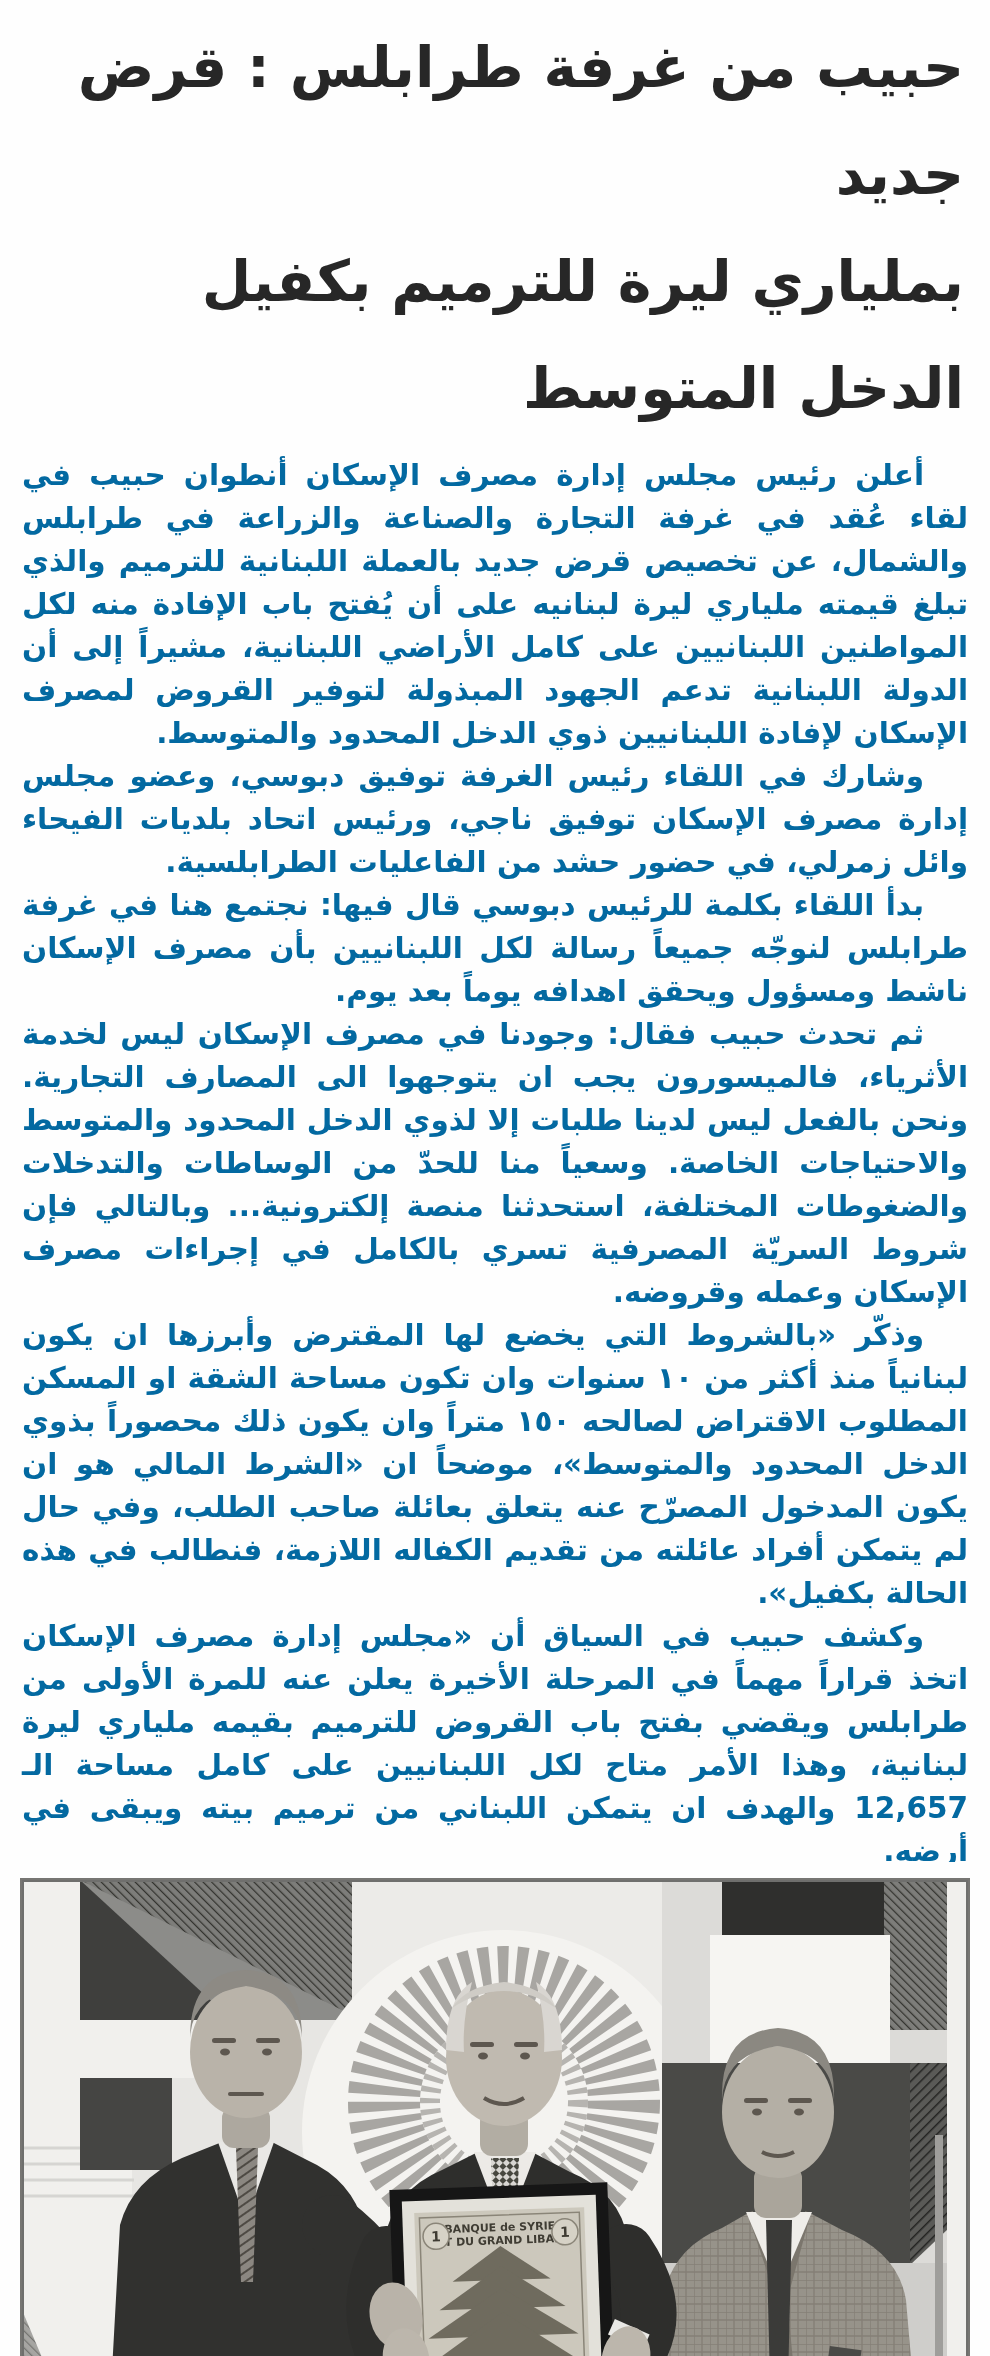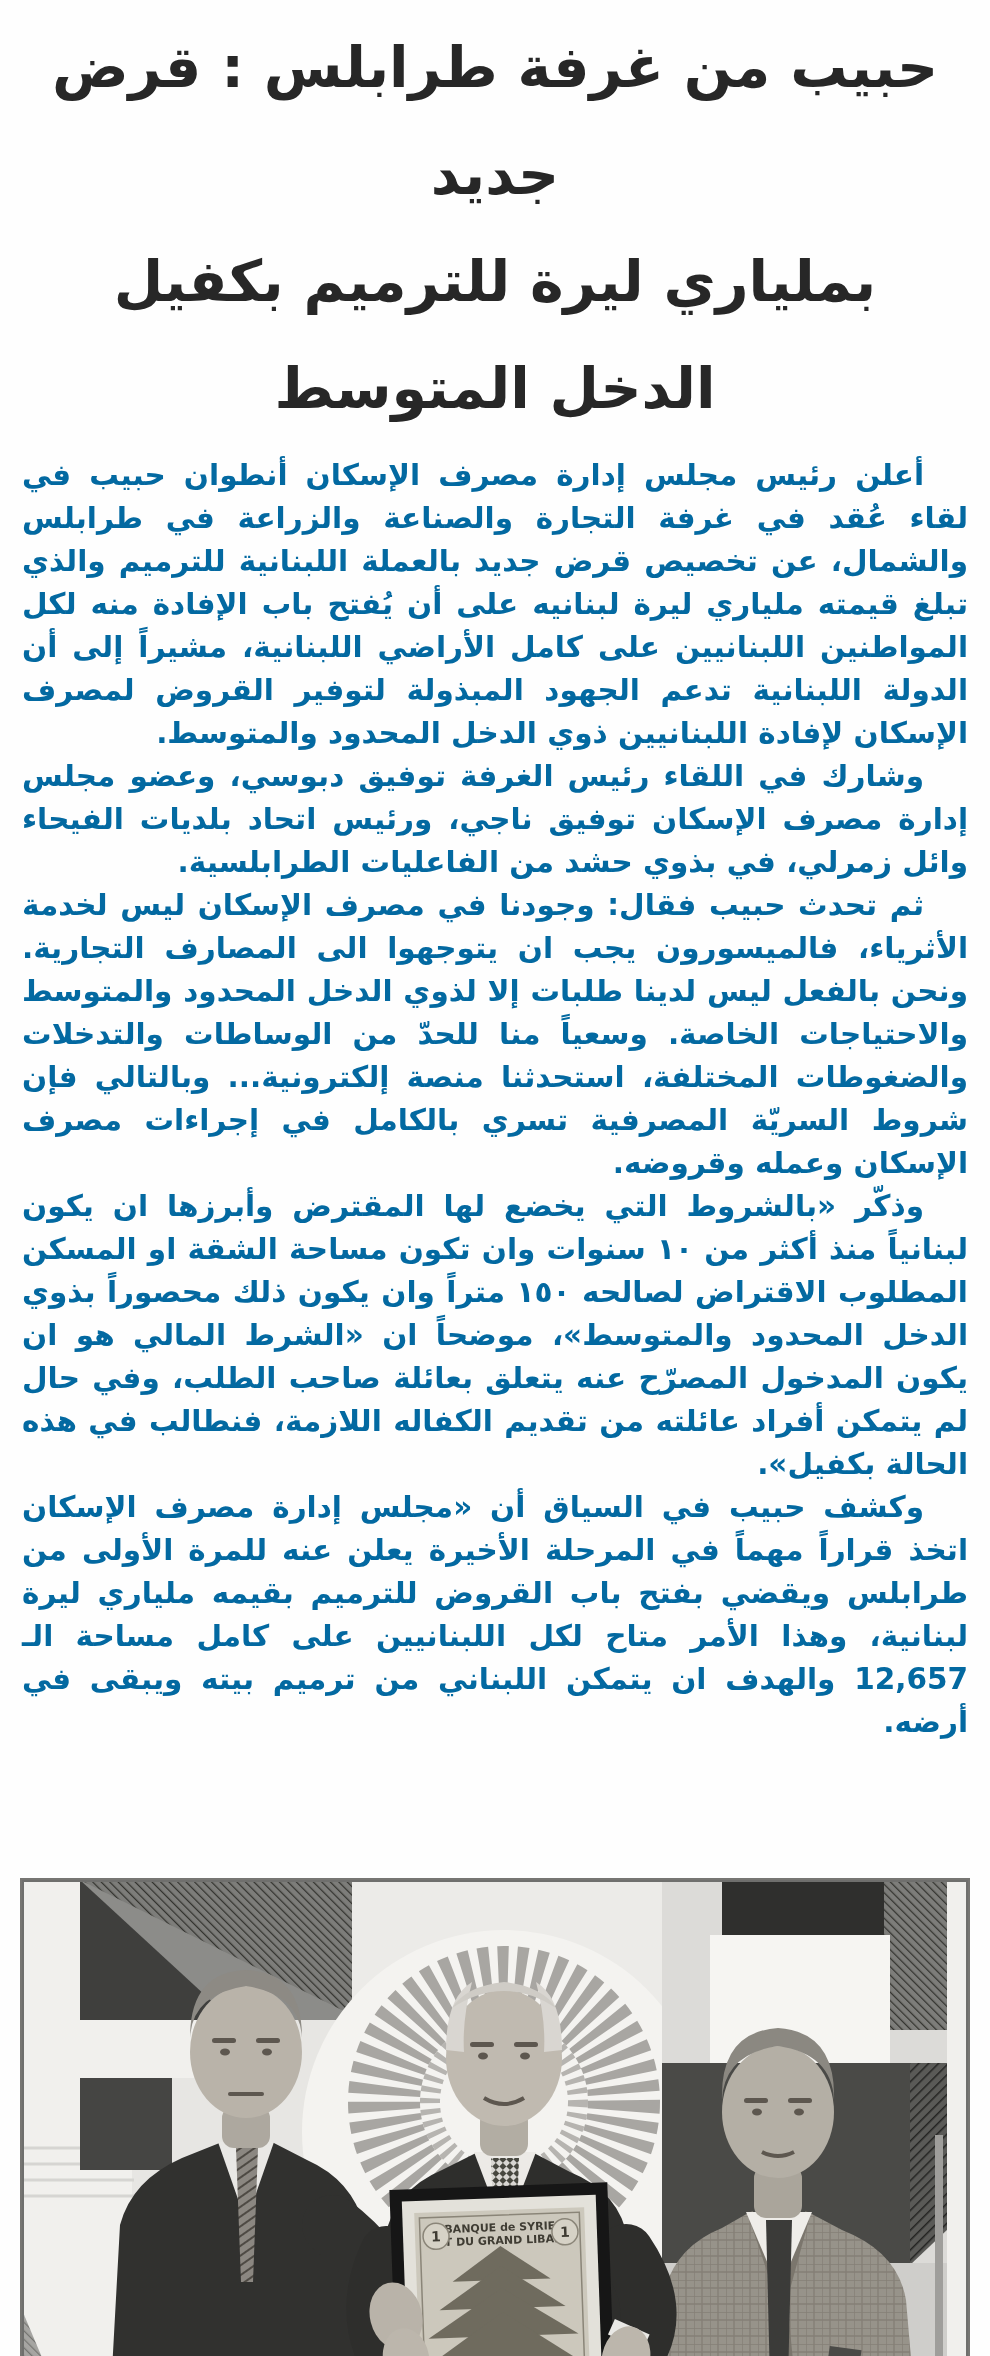--- a/index.html
+++ b/index.html
@@ -8,21 +8,20 @@
     width:990px;height:2356px;
     margin:0 auto;
     background:#fefefe;
     overflow:hidden;
     direction:rtl;
     font-family:"DejaVu Sans",sans-serif;
     color:#1c1c1c;
   }
   .headline{
     padding:14px 26px 6px;
-    text-align:center;
     font-weight:bold;
     font-size:57px;
     line-height:107px;
     color:#272727;
     letter-spacing:-1px;
   }
   .body-text{
     padding:6px 22px 0;
     min-height:1408px;
     max-height:1408px;
@@ -51,21 +50,22 @@
 
 <div class="page">
 
   <div class="headline">
     <div>حبيب من غرفة طرابلس : قرض جديد</div>
     <div>بملياري ليرة للترميم بكفيل الدخل المتوسط</div>
   </div>
 
   <div class="body-text">
     <p>أعلن رئيس مجلس إدارة مصرف الإسكان أنطوان حبيب في لقاء عُقد في غرفة التجارة والصناعة والزراعة في طرابلس والشمال، عن تخصيص قرض جديد بالعملة اللبنانية للترميم والذي تبلغ قيمته ملياري ليرة لبنانيه على أن يُفتح باب الإفادة منه لكل المواطنين اللبنانيين على كامل الأراضي اللبنانية، مشيراً إلى أن الدولة اللبنانية تدعم الجهود المبذولة لتوفير القروض لمصرف الإسكان لإفادة اللبنانيين ذوي الدخل المحدود والمتوسط.</p>
-    <p>وشارك في اللقاء رئيس الغرفة توفيق دبوسي، وعضو مجلس إدارة مصرف الإسكان توفيق ناجي، ورئيس اتحاد بلديات الفيحاء وائل زمرلي، في بذوي حشد من الفاعليات الطرابلسية.</p>
+    <p>وشارك في اللقاء رئيس الغرفة توفيق دبوسي، وعضو مجلس إدارة مصرف الإسكان توفيق ناجي، ورئيس اتحاد بلديات الفيحاء وائل زمرلي، في حضور حشد من الفاعليات الطرابلسية.</p>
+    <p>بدأ اللقاء بكلمة للرئيس دبوسي قال فيها: نجتمع هنا في غرفة طرابلس لنوجّه جميعاً رسالة لكل اللبنانيين بأن مصرف الإسكان ناشط ومسؤول ويحقق اهدافه يوماً بعد يوم.</p>
     <p>ثم تحدث حبيب فقال: وجودنا في مصرف الإسكان ليس لخدمة الأثرياء، فالميسورون يجب ان يتوجهوا الى المصارف التجارية. ونحن بالفعل ليس لدينا طلبات إلا لذوي الدخل المحدود والمتوسط والاحتياجات الخاصة. وسعياً منا للحدّ من الوساطات والتدخلات والضغوطات المختلفة، استحدثنا منصة إلكترونية... وبالتالي فإن شروط السريّة المصرفية تسري بالكامل في إجراءات مصرف الإسكان وعمله وقروضه.</p>
     <p>وذكّر «بالشروط التي يخضع لها المقترض وأبرزها ان يكون لبنانياً منذ أكثر من ١٠ سنوات وان تكون مساحة الشقة او المسكن المطلوب الاقتراض لصالحه ١٥٠ متراً وان يكون ذلك محصوراً بذوي الدخل المحدود والمتوسط»، موضحاً ان «الشرط المالي هو ان يكون المدخول المصرّح عنه يتعلق بعائلة صاحب الطلب، وفي حال لم يتمكن أفراد عائلته من تقديم الكفاله اللازمة، فنطالب في هذه الحالة بكفيل».</p>
     <p>وكشف حبيب في السياق أن «مجلس إدارة مصرف الإسكان اتخذ قراراً مهماً في المرحلة الأخيرة يعلن عنه للمرة الأولى من طرابلس ويقضي بفتح باب القروض للترميم بقيمه ملياري ليرة لبنانية، وهذا الأمر متاح لكل اللبنانيين على كامل مساحة الـ 12,657 والهدف ان يتمكن اللبناني من ترميم بيته ويبقى في أرضه.</p>
 
   </div>
 
   <div class="photo-wrap">
     <svg viewBox="0 0 946 582" width="946" height="582">
       <defs>
         <pattern id="hatch" width="7" height="7" patternUnits="userSpaceOnUse" patternTransform="rotate(45)">

